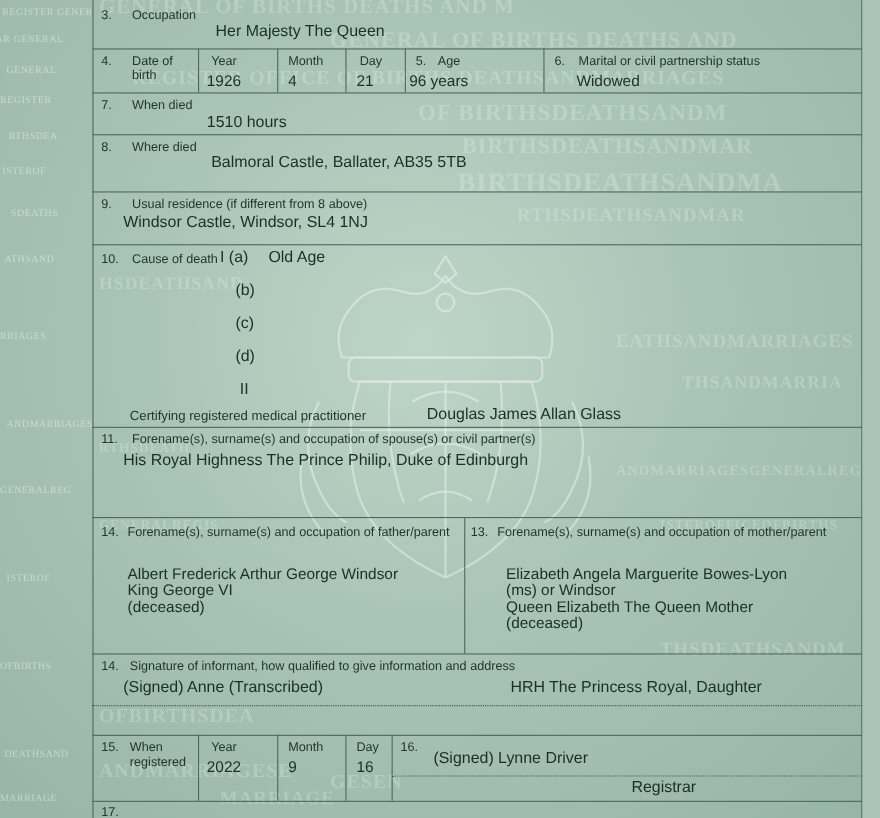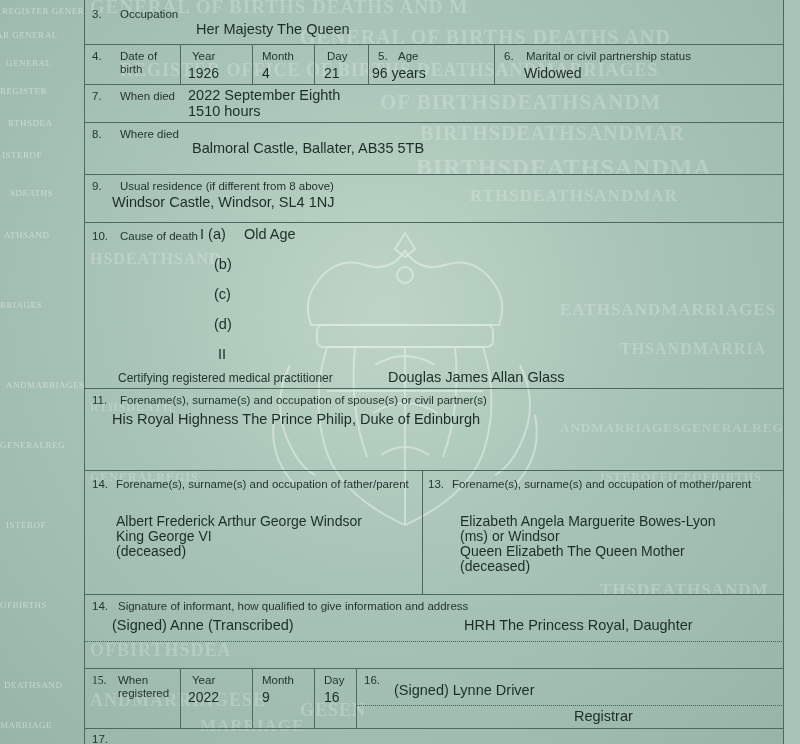--- a/index.html
+++ b/index.html
@@ -223,21 +223,20 @@
     <div class="lbl" style="left:314px; top:50px;">Age</div>
     <div class="val small" style="left:288px; top:65px;">96 years</div>
 
     <div class="lbl" style="left:420px; top:50px;">6.</div>
     <div class="lbl" style="left:442px; top:50px;">Marital or civil partnership status</div>
     <div class="val small" style="left:440px; top:65px;">Widowed</div>
 
     <div class="row" style="top:84px; height:38px;"></div>
     <div class="lbl" style="left:8px; top:90px;">7.</div>
     <div class="lbl" style="left:36px; top:90px;">When died</div>
-    <div class="val" style="left:104px; top:87px;">2022 September Eighth</div>
     <div class="val" style="left:104px; top:103px;">1510 hours</div>
 
     <div class="row" style="top:122px; height:52px;"></div>
     <div class="lbl" style="left:8px; top:128px;">8.</div>
     <div class="lbl" style="left:36px; top:128px;">Where died</div>
     <div class="val" style="left:108px; top:140px;">Balmoral Castle, Ballater, AB35 5TB</div>
 
     <div class="row" style="top:174px; height:48px;"></div>
     <div class="lbl" style="left:8px; top:180px;">9.</div>
     <div class="lbl" style="left:36px; top:180px;">Usual residence (if different from 8 above)</div>
@@ -283,21 +282,21 @@
     <div class="val small" style="left:376px; top:558px;">(deceased)</div>
 
     <div class="row" style="top:594px; height:74px;"></div>
     <div class="lbl" style="left:8px; top:600px;">14.</div>
     <div class="lbl" style="left:34px; top:600px;">Signature of informant, how qualified to give information and address</div>
     <div class="val" style="left:380px; top:617px;">HRH The Princess Royal, Daughter</div>
     <div class="val" style="left:28px; top:617px;">(Signed) Anne (Transcribed)</div>
     <div class="dotted" style="top:641px;"></div>
 
     <div class="row" style="top:668px; height:60px;"></div>
-    <div class="lbl" style="left:8px; top:674px;font-family:Liberation Serif, serif;">15.</div>
+    <div class="lbl" style="left:8px; top:674px;">15.</div>
     <div class="lbl" style="left:34px; top:674px; width:60px;">When<br>registered</div>
 
     <div class="vline" style="left:96px; top:668px; height:60px;"></div>
     <div class="vline" style="left:168px; top:668px; height:60px;"></div>
     <div class="vline" style="left:230px; top:668px; height:60px;"></div>
     <div class="vline" style="left:272px; top:668px; height:60px;"></div>
 
     <div class="lbl" style="left:108px; top:674px;">Year</div>
     <div class="val small" style="left:104px; top:689px;">2022</div>
     <div class="lbl" style="left:178px; top:674px;">Month</div>

